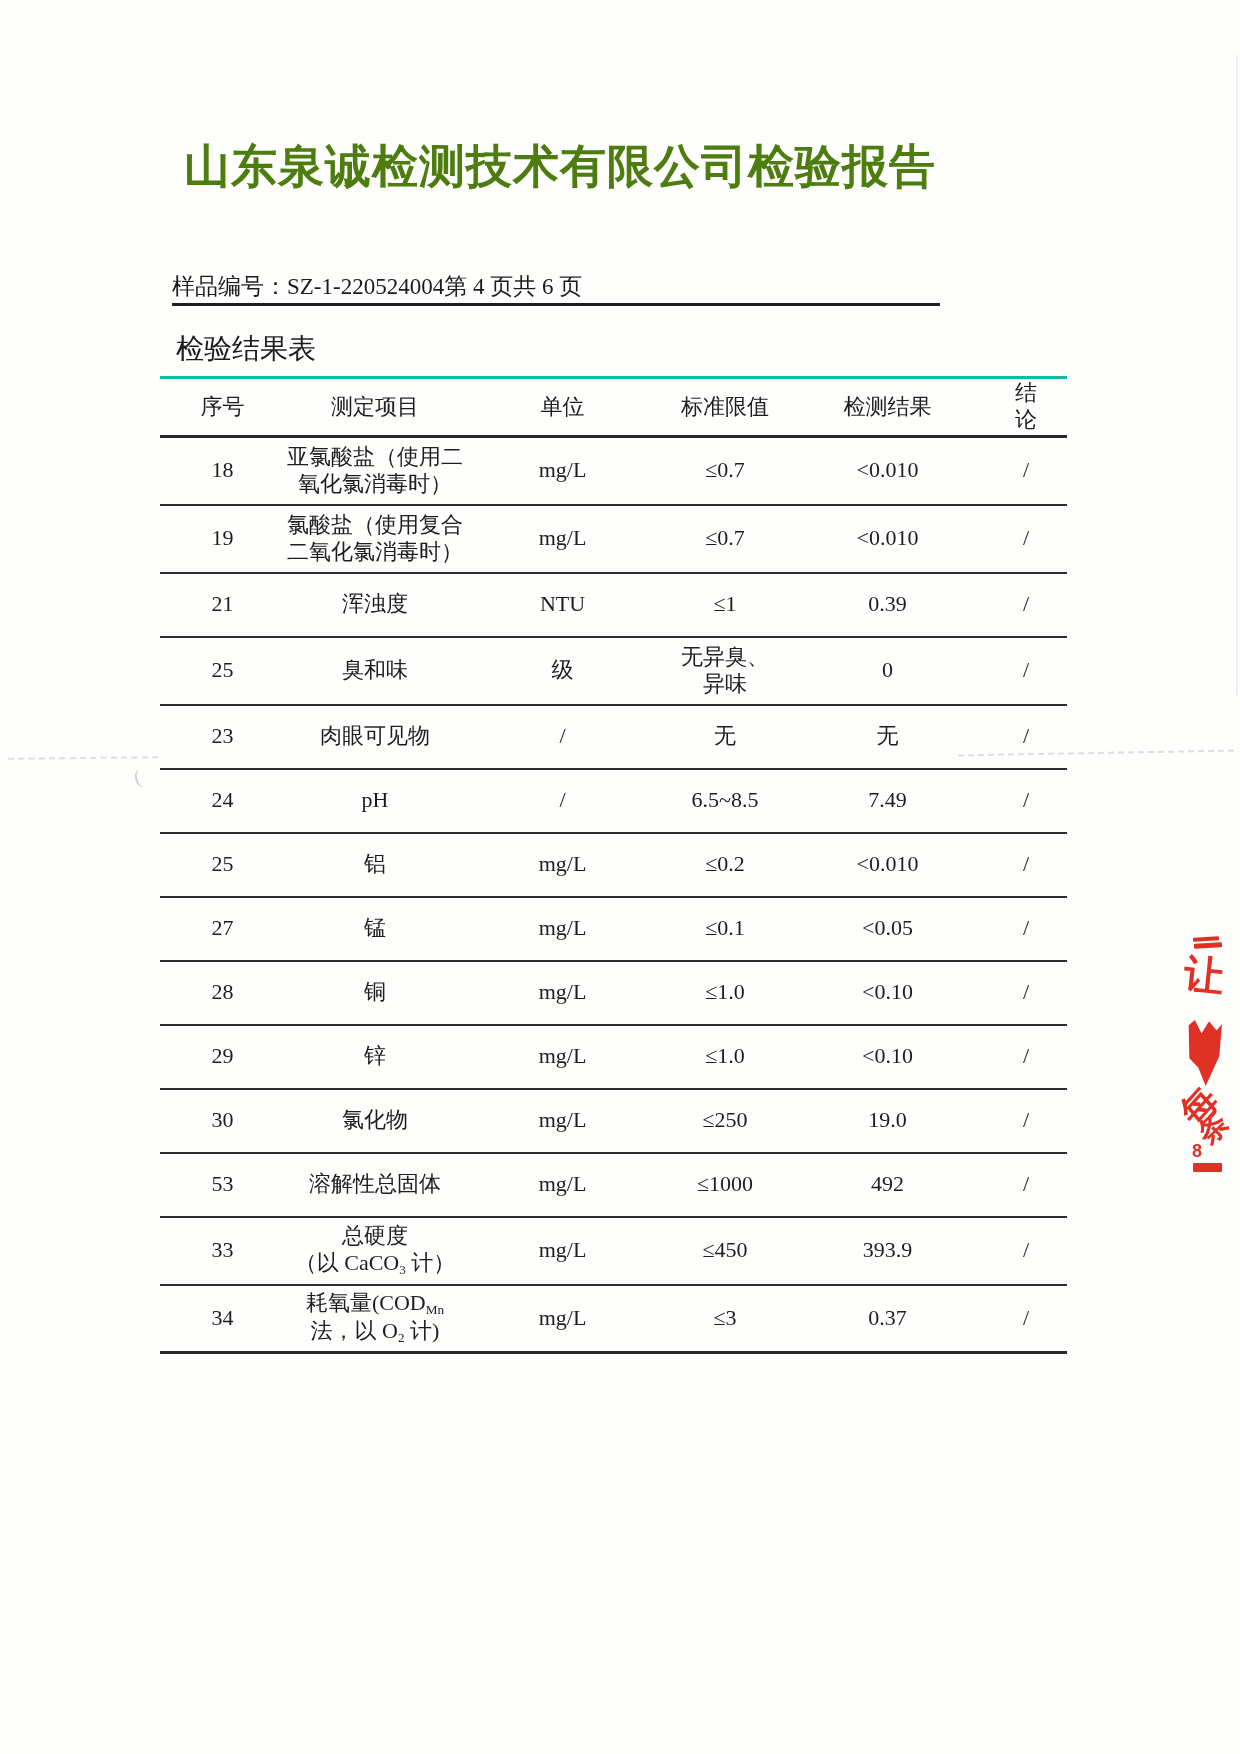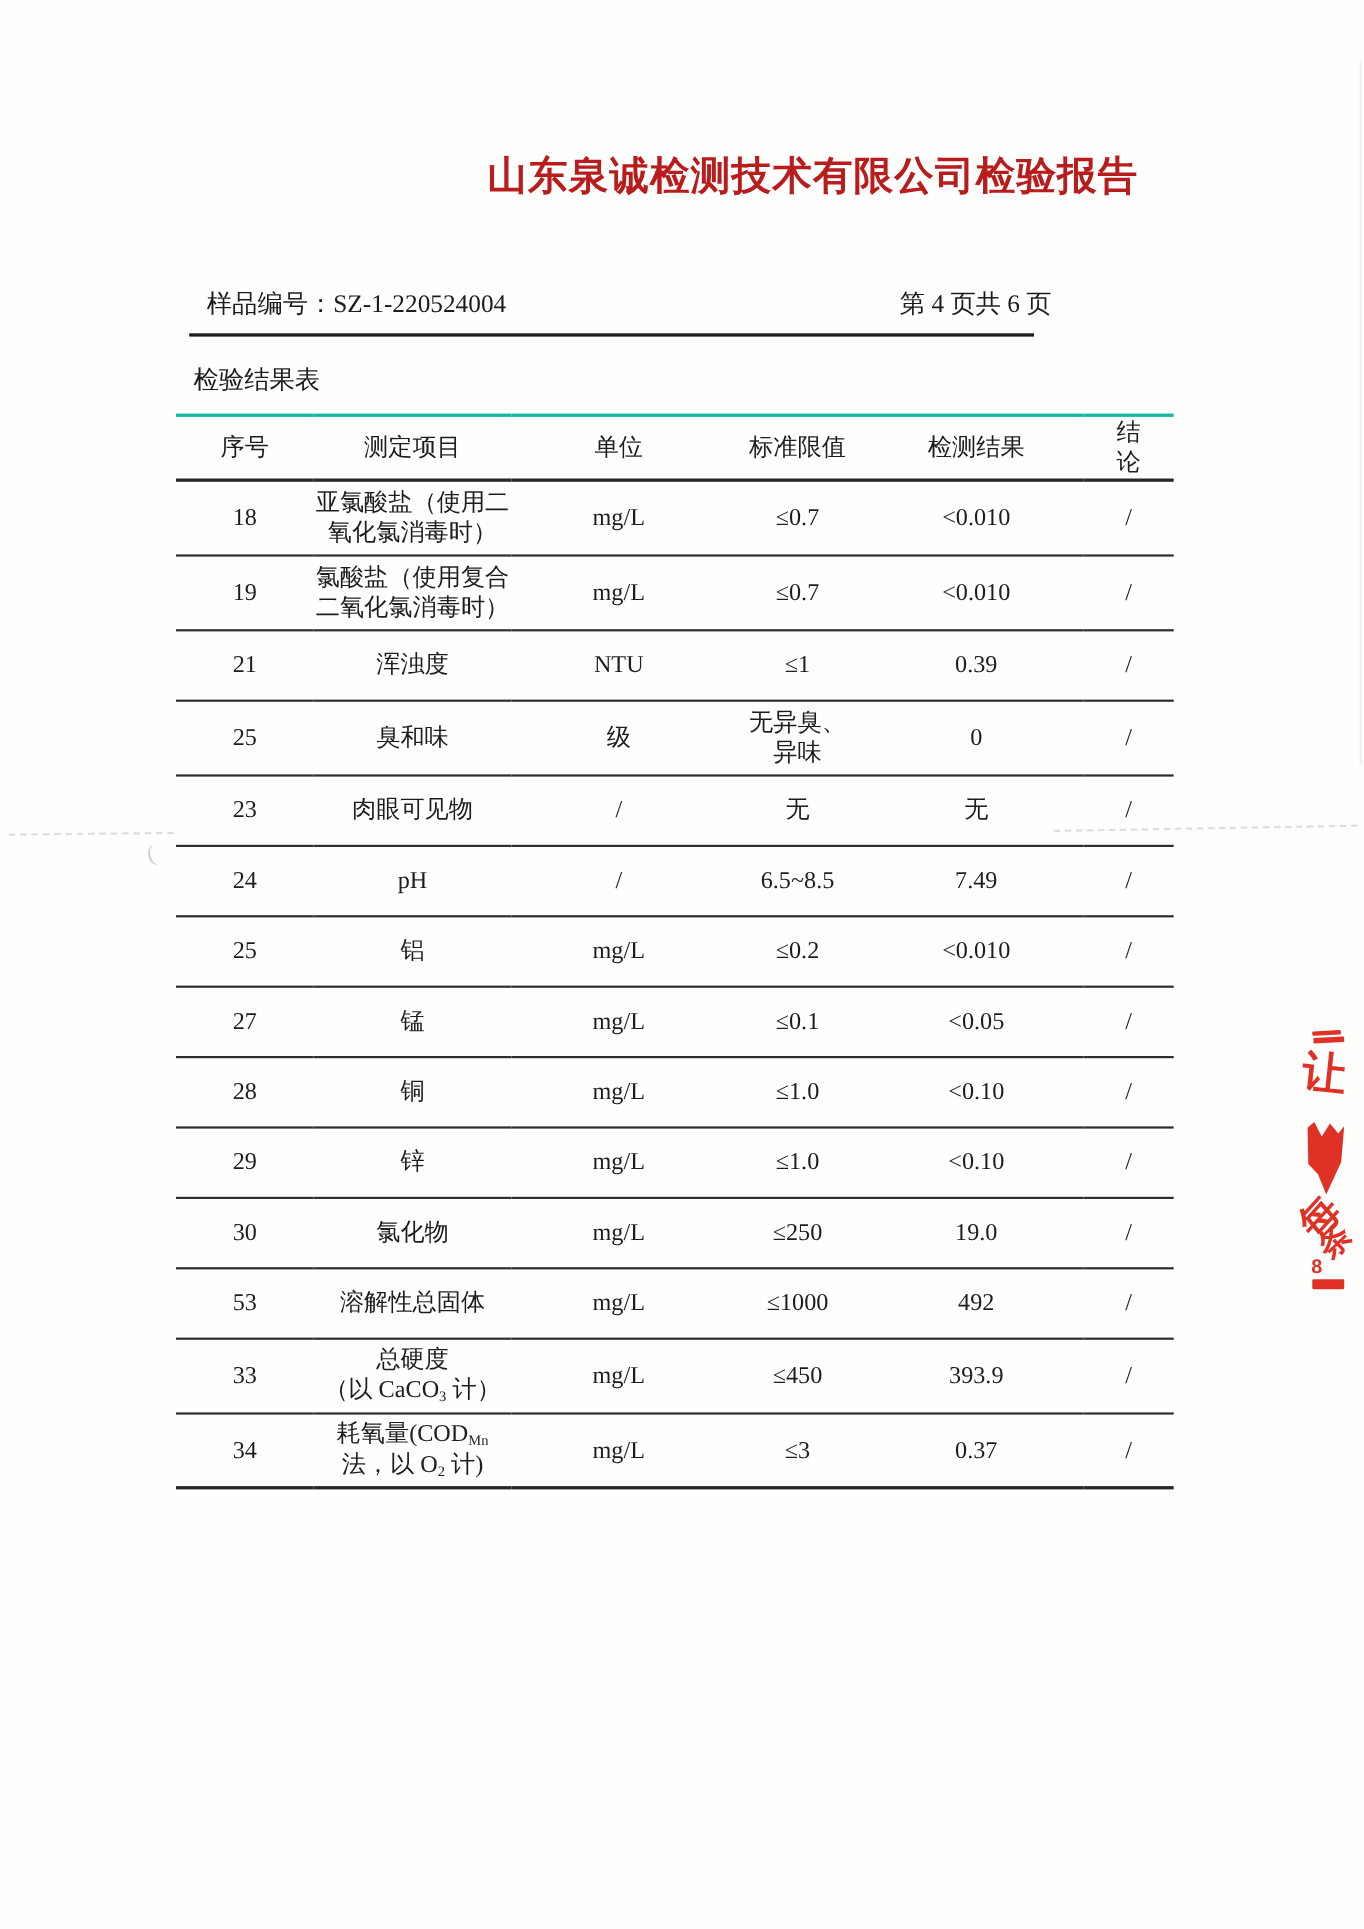--- a/index.html
+++ b/index.html
@@ -11,31 +11,30 @@
   }
   
   .edge-strip { position:absolute; top:55px; right:2px; width:2px; height:640px; background:#eeeeee; }
   .fold-line { position:absolute; border-top:2px dashed #dedede; }
   .fold-left { top:757px; left:8px; width:150px; transform:rotate(-0.6deg); }
   .fold-right { top:752px; left:958px; width:276px; transform:rotate(-1deg); }
   .fold-mark { position:absolute; top:766px; left:134px; color:#cfcfcf; font-size:20px; transform:rotate(-14deg); }
 
   .title {
     position:absolute; top:136px; left:85px; width:950px;
-    text-align:right; font-size:36px; font-weight:600; letter-spacing:1px;
-    color:#b91c1c;
+    text-align:center; font-size:46px; font-weight:600; letter-spacing:1px;
+    color:#4d7c0f;
   }
   .meta-row {
-    position:absolute; top:240px; left:172px; width:768px; height:52px;
-    display:flex; justify-content:space-between; align-items:flex-end;
+    position:absolute; top:250px; left:172px; width:768px; height:52px;
+    display:flex; justify-content:flex-start; align-items:flex-end;
     font-size:23px;
-    margin-left:16px;
   }
   .meta-underline { position:absolute; top:303px; left:172px; width:768px; height:3px; background:#1e1e1e; }
-  .caption { position:absolute; top:330px; left:176px; font-size:23px; }
+  .caption { position:absolute; top:330px; left:176px; font-size:28px; }
 
   .results { position:absolute; top:376px; left:160px; width:907px; }
   table { border-collapse:collapse; width:907px; table-layout:fixed; }
   col.c-no{width:125px} col.c-item{width:180px} col.c-unit{width:195px}
   col.c-limit{width:130px} col.c-result{width:195px} col.c-concl{width:82px}
   thead tr { height:59px; }
   tbody tr { height:64px; }
   tbody tr.tall { height:68px; }
   th,td {
     text-align:center; vertical-align:middle; padding:0;

